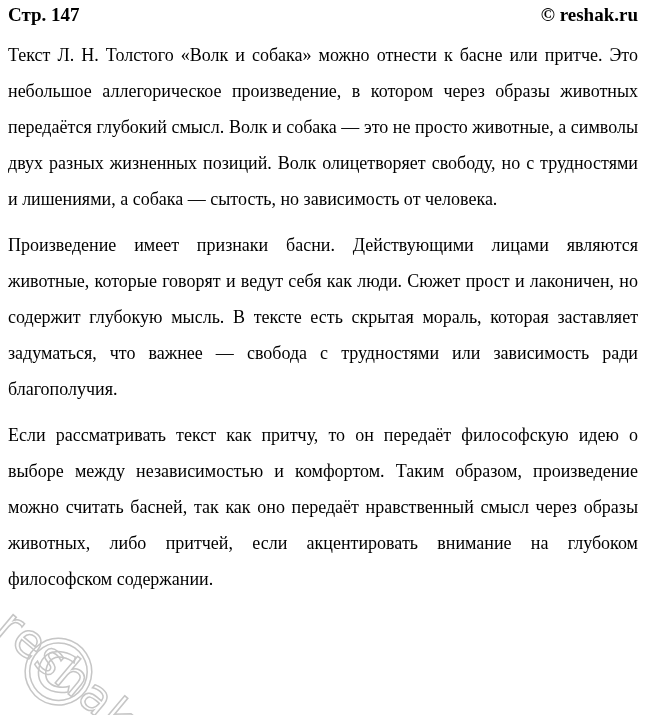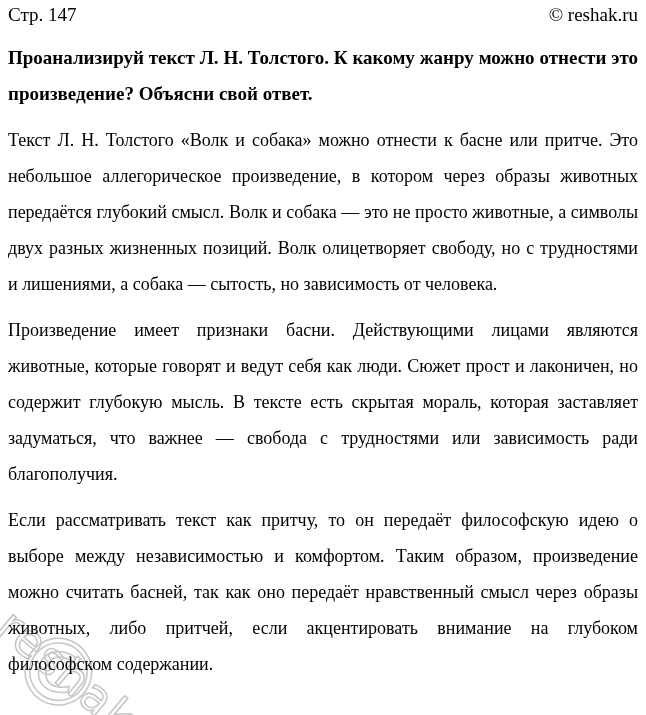--- a/index.html
+++ b/index.html
@@ -21,24 +21,24 @@
     padding: 3px 8px 0 8px;
   }
   .header-row {
     display: flex;
     justify-content: space-between;
     align-items: baseline;
     font-size: 19px;
     line-height: 24px;
   }
   .page-num {
-    font-weight: 400;
+    font-weight: 700;
   }
   .copyright {
-    font-weight: 400;
+    font-weight: 700;
   }
   .question {
     margin: 13px 0 0 0;
     font-weight: 700;
     font-size: 19px;
     line-height: 36px;
     text-align: justify;
     text-align-last: left;
   }
   .para {
@@ -90,20 +90,19 @@
   <span class="wm-copy">©</span>
   <span class="wm-text">reshak.ru</span>
 </div>
 
 <div class="page">
   <div class="header-row">
     <span class="page-num">Стр. 147</span>
     <span class="copyright">© reshak.ru</span>
   </div>
 
-  <p class="question">Проанализируй текст Л. Н. Толстого. К какому жанру можно отнести это произведение? Объясни свой ответ.</p>
 
   <p class="para">Текст Л. Н. Толстого «Волк и собака» можно отнести к басне или притче. Это небольшое аллегорическое произведение, в котором через образы животных передаётся глубокий смысл. Волк и собака — это не просто животные, а символы двух разных жизненных позиций. Волк олицетворяет свободу, но с трудностями и лишениями, а собака — сытость, но зависимость от человека.</p>
 
   <p class="para">Произведение имеет признаки басни. Действующими лицами являются животные, которые говорят и ведут себя как люди. Сюжет прост и лаконичен, но содержит глубокую мысль. В тексте есть скрытая мораль, которая заставляет задуматься, что важнее — свобода с трудностями или зависимость ради благополучия.</p>
 
   <p class="para">Если рассматривать текст как притчу, то он передаёт философскую идею о выборе между независимостью и комфортом. Таким образом, произведение можно считать басней, так как оно передаёт нравственный смысл через образы животных, либо притчей, если акцентировать внимание на глубоком философском содержании.</p>
 </div>
 
 </body></html>

